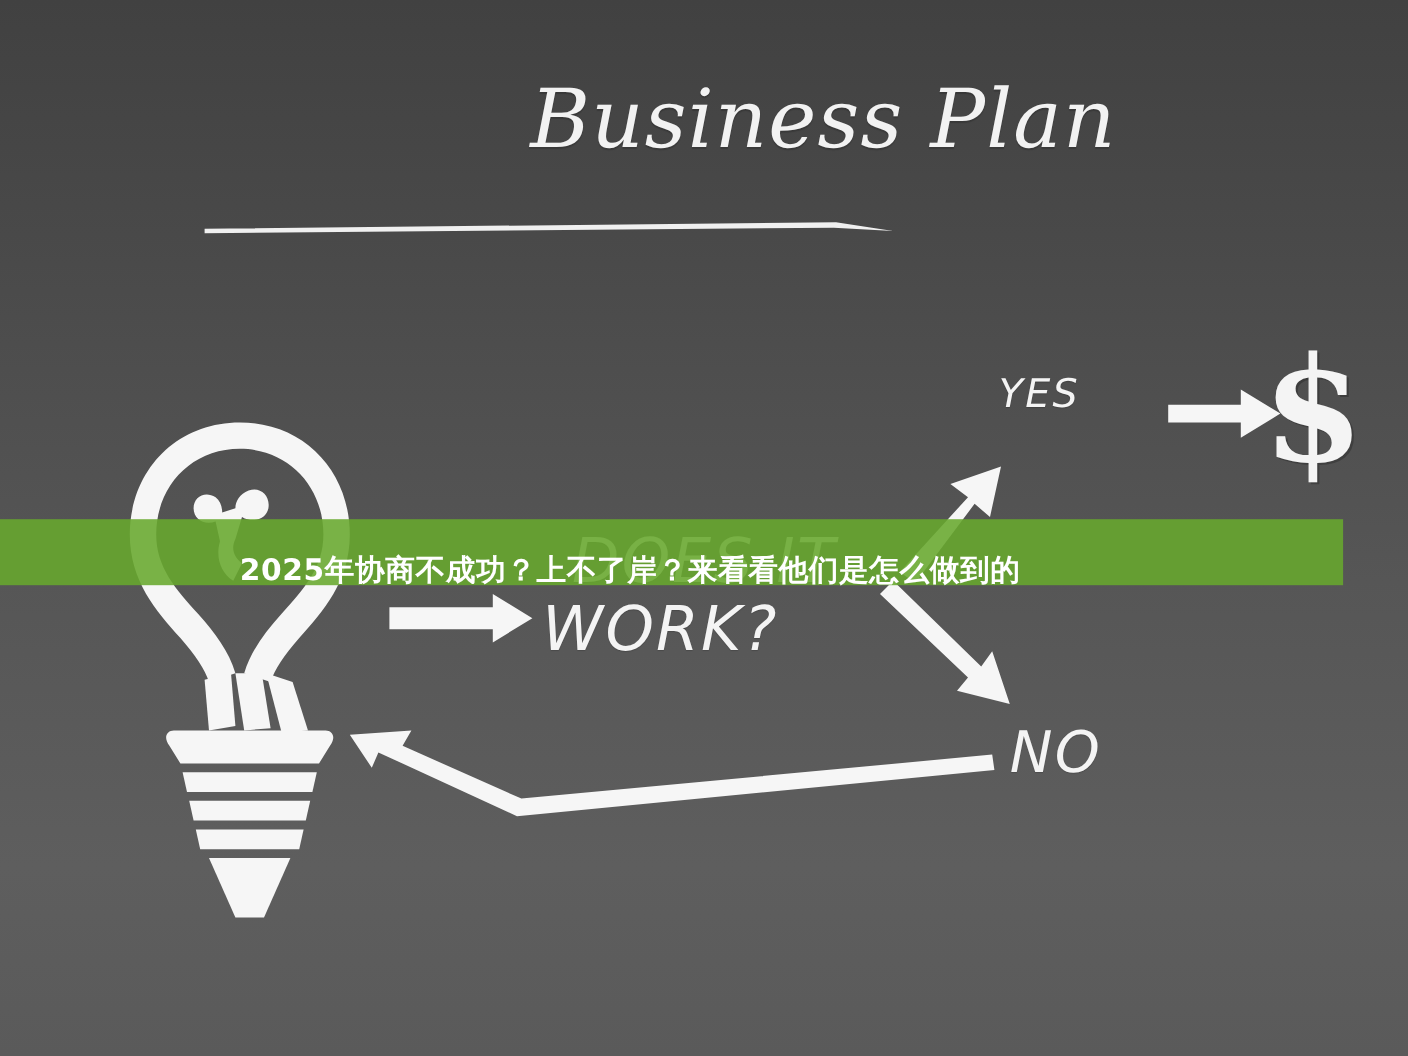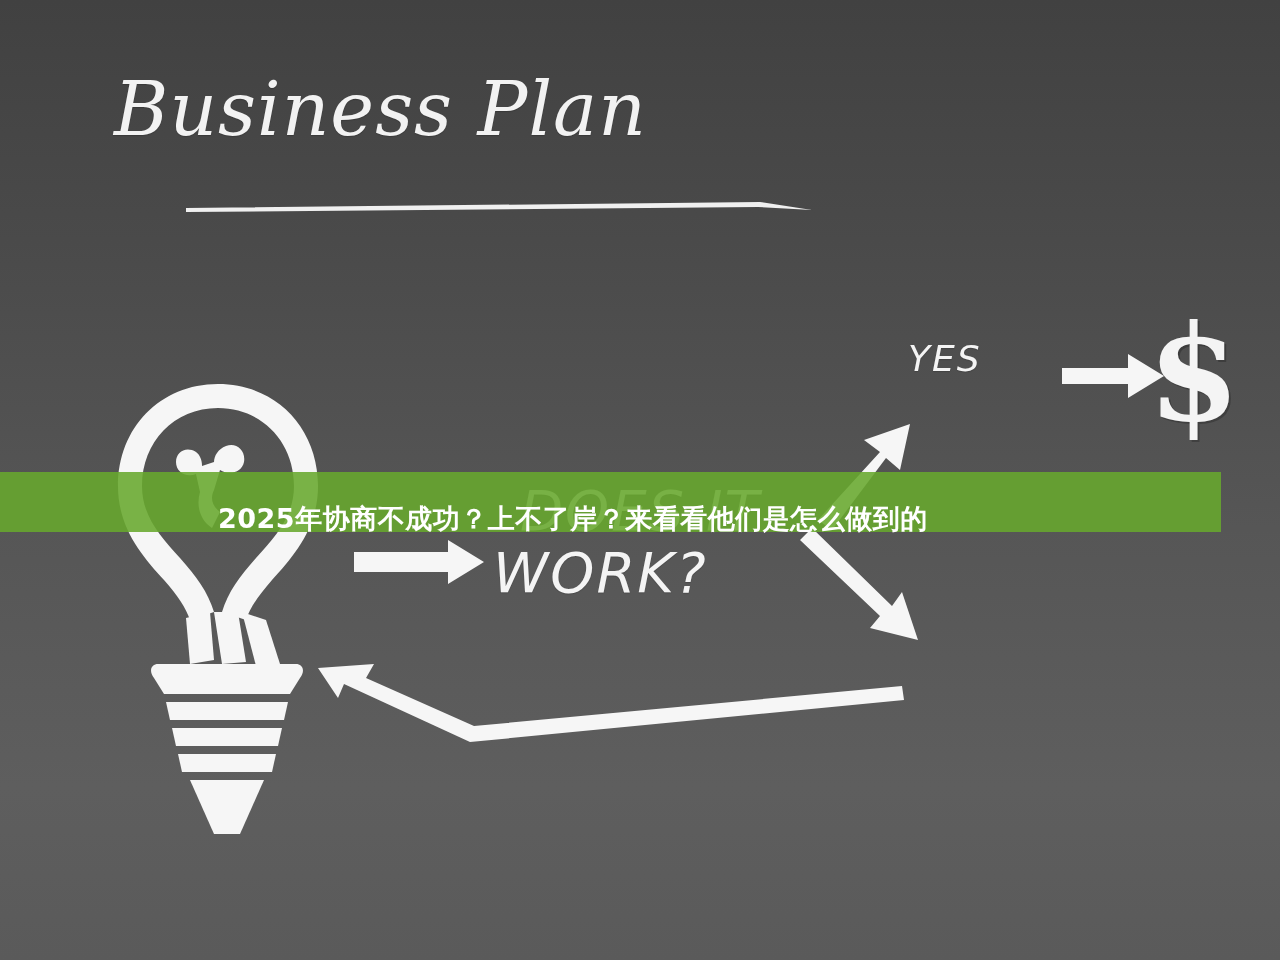--- a/index.html
+++ b/index.html
@@ -29,24 +29,24 @@
   }
   .diagram svg {
     display: block;
     width: 1280px;
     height: 960px;
   }
 
   
   .title-wrap {
     position: absolute;
-    left: 0;
+    left: 15px;
     top: 72px;
     width: 1000px;
-    text-align: left;
+    text-align: right;
     padding-left: 114px;
     box-sizing: border-box;
   }
   .title-text {
     display: block;
     font-family: "DejaVu Serif", serif;
     font-style: italic;
     font-weight: 400;
     font-size: 74px;
     line-height: 1.0;
@@ -229,19 +229,20 @@
     </svg>
   </div>
 
   <div class="title-wrap">
     <span class="title-text">Business Plan</span>
   </div>
 
   <span class="hand" id="label-does-it">DOES IT</span>
   <span class="hand" id="label-work">WORK?</span>
   <span class="hand" id="label-yes">YES</span>
+  <span class="hand" id="label-no">NO</span>
   <span id="dollar-sign">$</span>
 
   <div class="banner">
     <span class="banner-text">2025年协商不成功？上不了岸？来看看他们是怎么做到的</span>
   </div>
 
 </div>
 
 </body></html>

